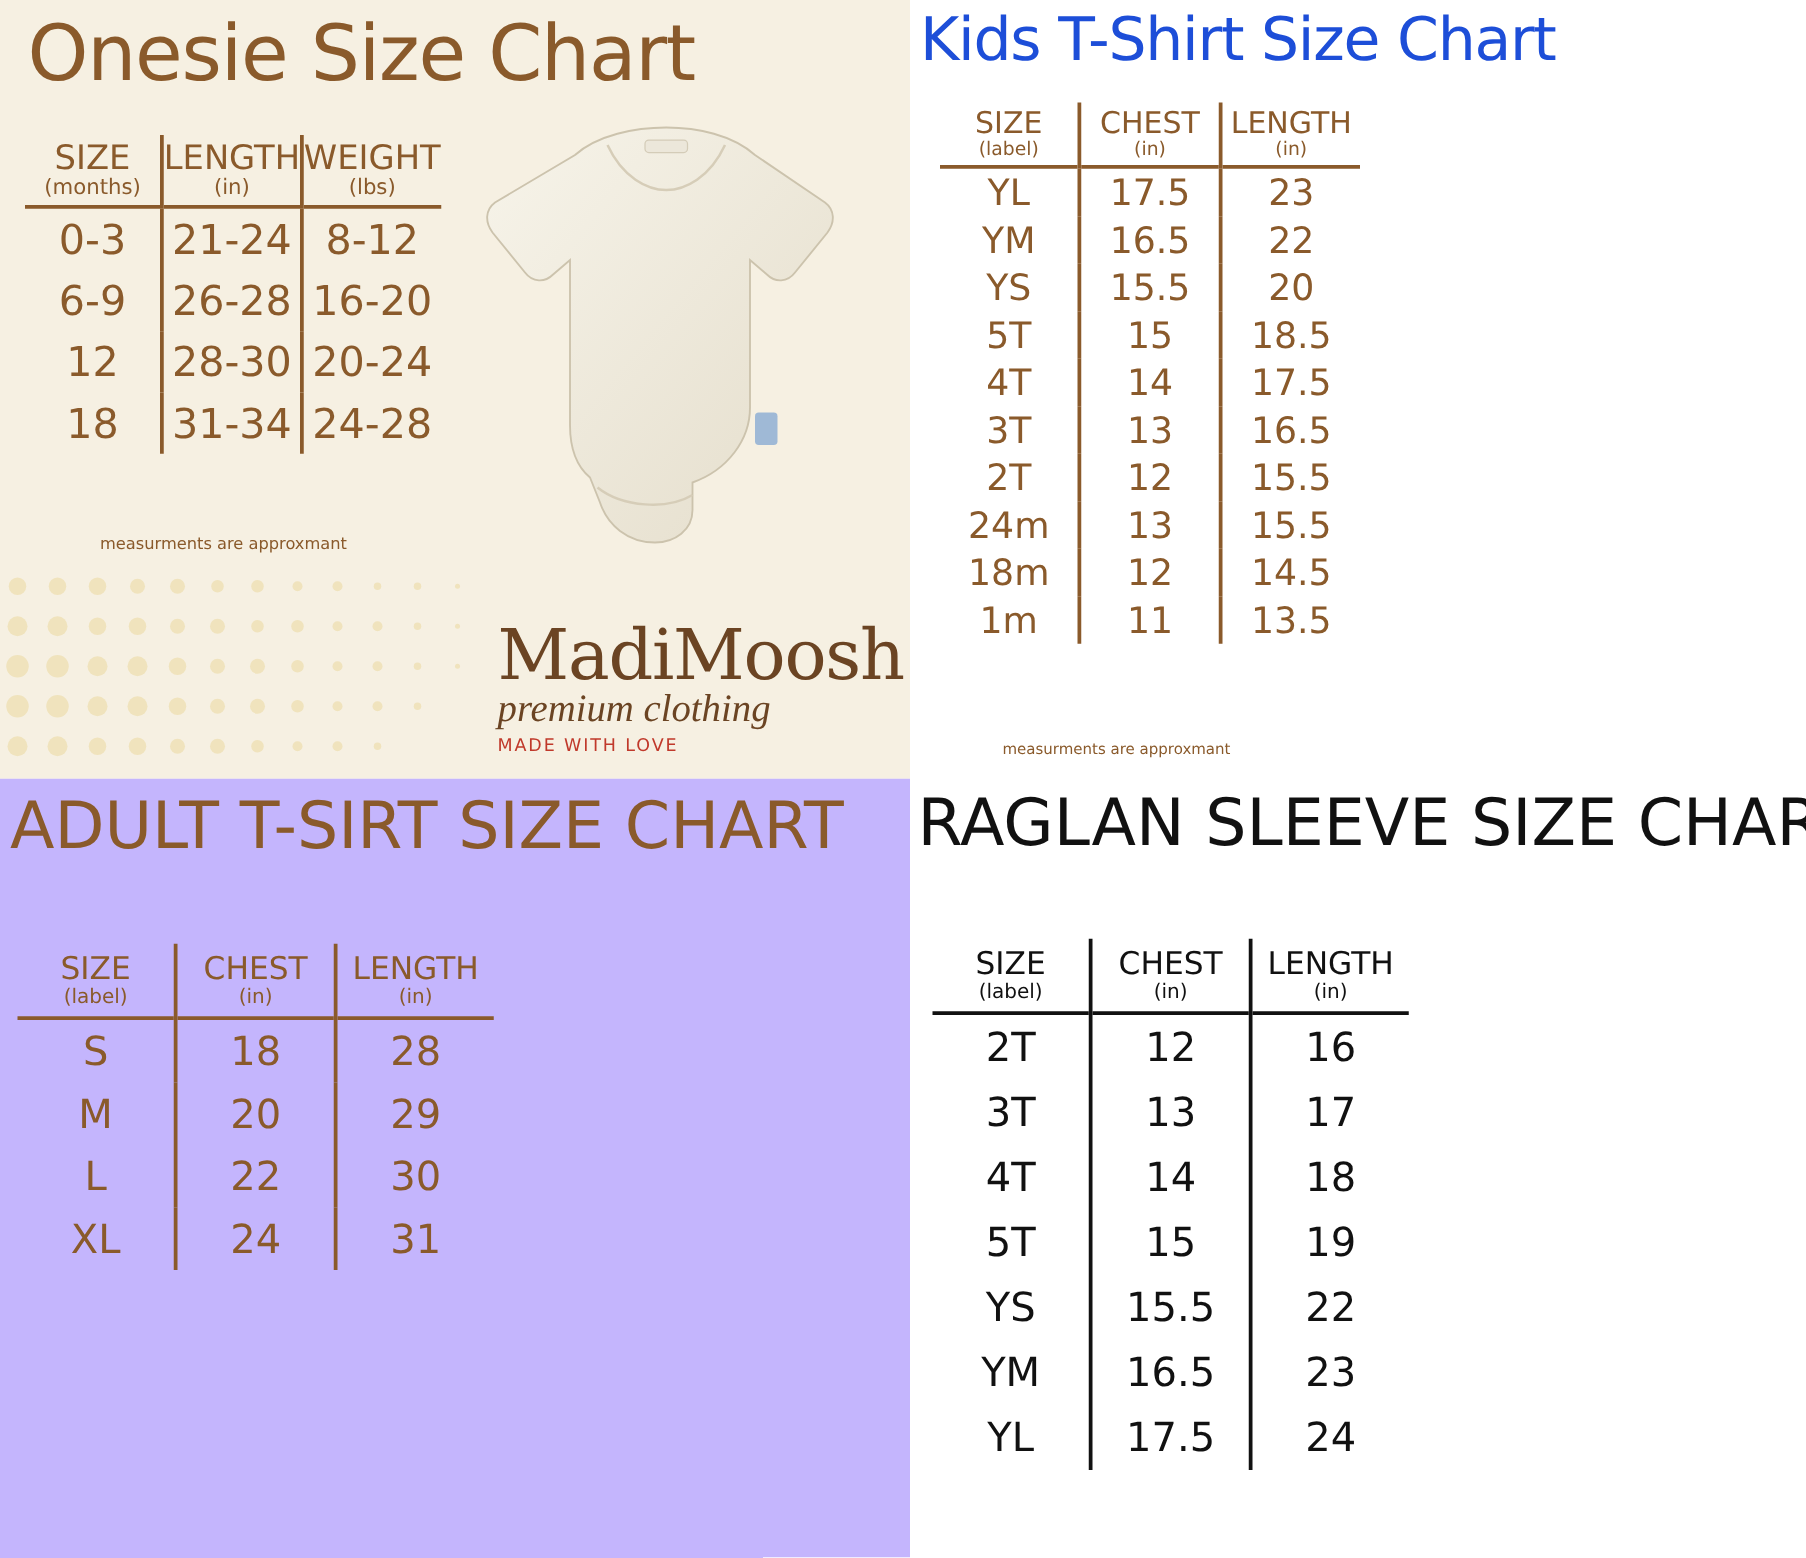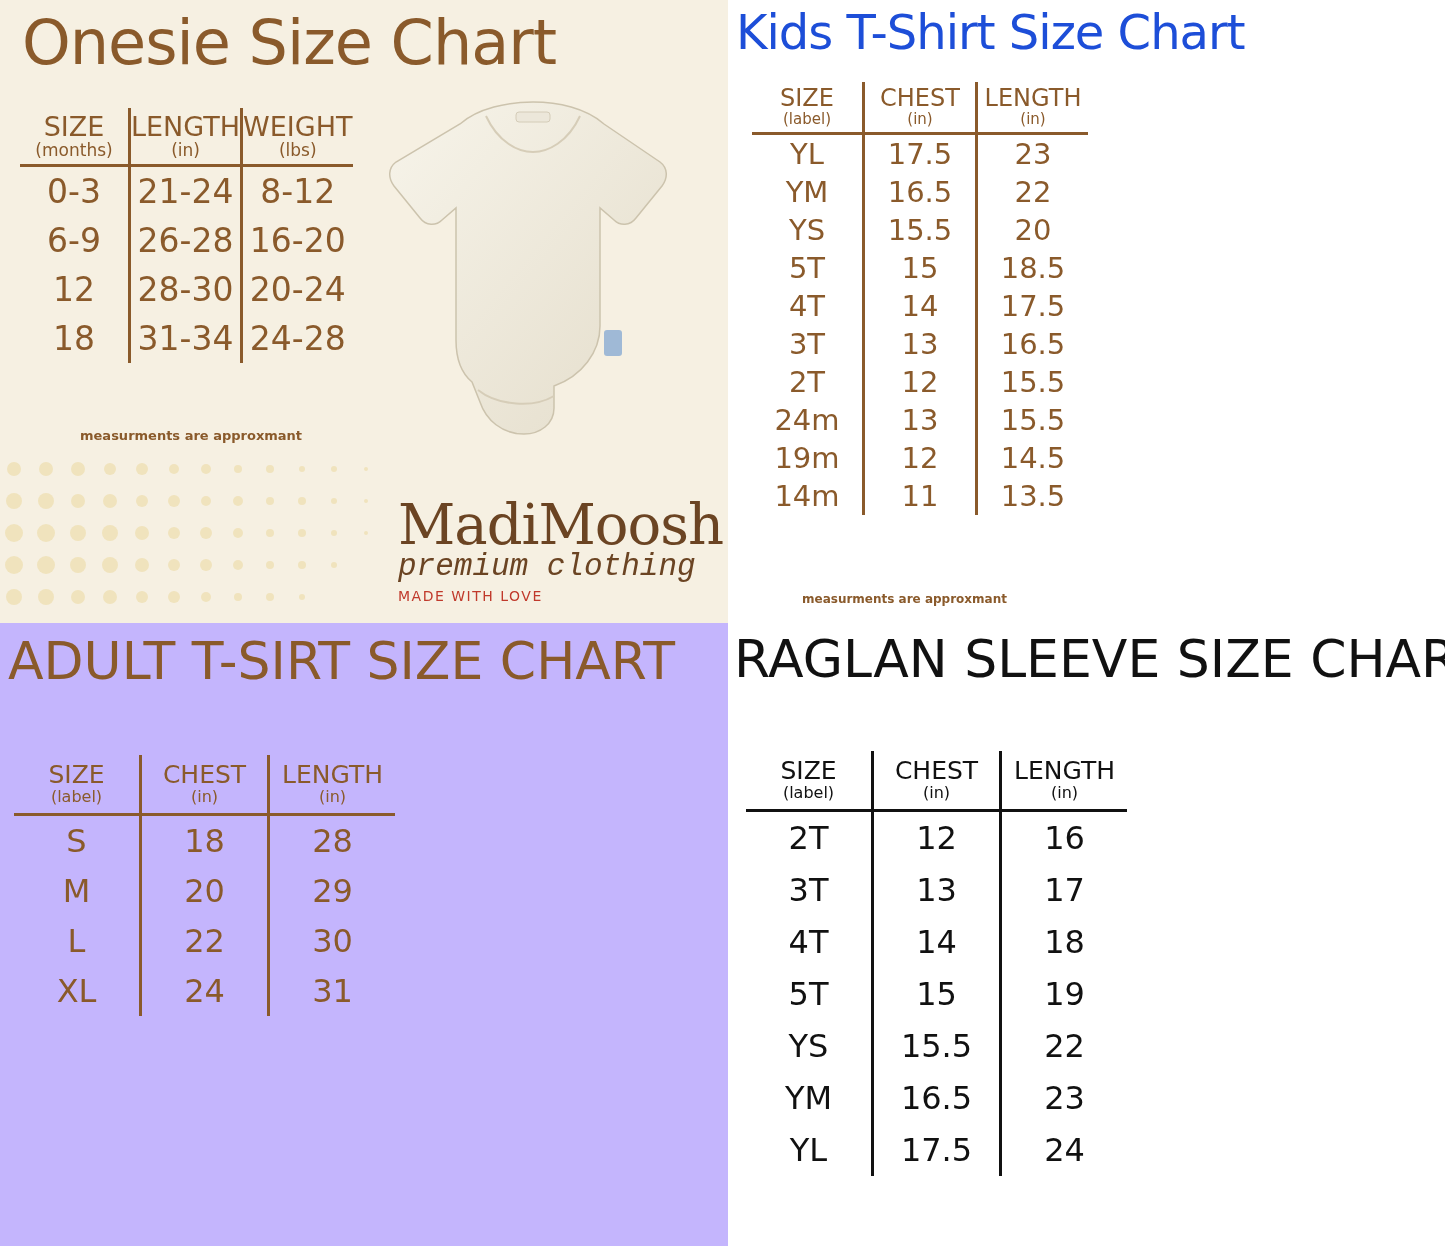--- a/index.html
+++ b/index.html
@@ -96,33 +96,32 @@
   #tbl-raglan th{height:58px;}
   #tbl-raglan .hmain{font-size:25px;line-height:1.0;}
   #tbl-raglan .hsub{font-size:16px;}
   #tbl-raglan .c1,#tbl-raglan .c2{border-right:3px solid #111111;}
   #tbl-raglan thead tr{border-bottom:3px solid #111111;}
 
   .note{
     position:absolute;
     font-size:13px;color:#8a5a2b;
     font-family:"DejaVu Sans", sans-serif;
-    font-weight:bold;
   }
   #note-onesie{left:80px;top:428px;}
   #note-kids{left:74px;top:592px;font-size:12px;}
 
   
   .logo{position:absolute;text-align:left;}
   .logo .brand{
     font-family:"DejaVu Serif", serif;
     font-size:56px;letter-spacing:-1px;white-space:nowrap;
   }
   .logo .tag{
-    font-family:Liberation Mono, monospace;
+    font-family:Liberation Serif, serif;
     font-style:italic;font-size:31px;margin-top:-8px;
   }
   .logo .made{
     font-family:"DejaVu Sans", sans-serif;
     font-size:14px;color:#c0392b;letter-spacing:1.5px;margin-top:4px;
   }
   .logo.brownlogo .brand,.logo.brownlogo .tag{color:#6b4423;}
 
   #logo-onesie{left:398px;top:492px;width:320px;}
   .logo{position:absolute;}
@@ -337,26 +336,26 @@
           <td class="c1">2T</td>
           <td class="c2">12</td>
           <td>15.5</td>
         </tr>
         <tr>
           <td class="c1">24m</td>
           <td class="c2">13</td>
           <td>15.5</td>
         </tr>
         <tr>
-          <td class="c1">19m</td>
+          <td class="c1">18m</td>
           <td class="c2">12</td>
           <td>14.5</td>
         </tr>
         <tr>
-          <td class="c1">14m</td>
+          <td class="c1">1m</td>
           <td class="c2">11</td>
           <td>13.5</td>
         </tr>
       </tbody>
     </table>
 
     <div class="note" id="note-kids">measurments are approxmant</div>
 
   </div>
 

